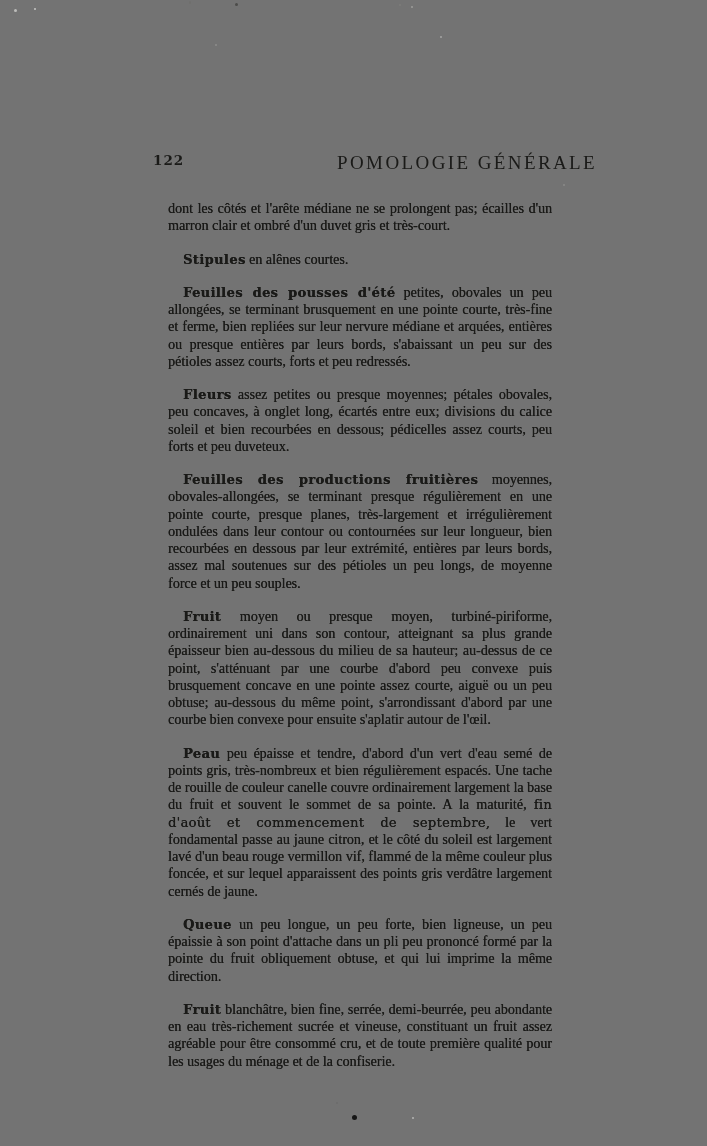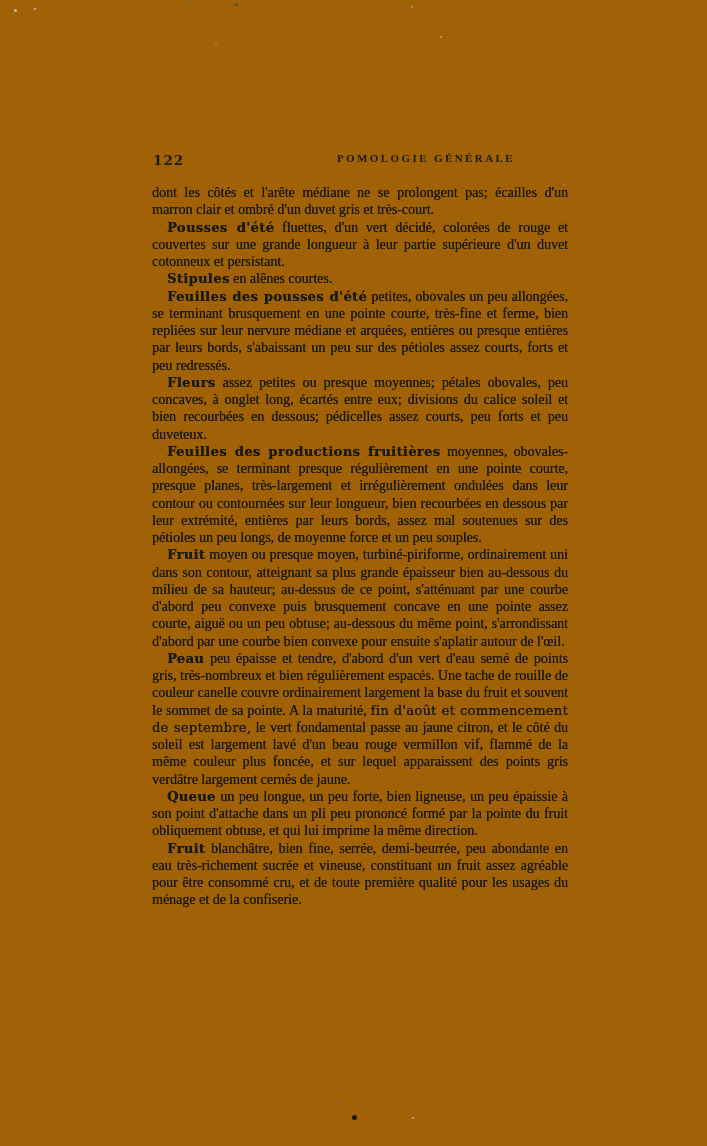--- a/index.html
+++ b/index.html
@@ -1,44 +1,44 @@
 <!DOCTYPE html>
 <html lang="fr"><head>
 <meta charset="utf-8">
 <style>
   html,body{margin:0;padding:0;}
   body{background:#e8e8e6;}
   .page{
     position:relative;
     width:707px;height:1146px;
-    background:#a16207;
+    background:#737373;
     overflow:hidden;
     font-family:"Liberation Serif", serif;
     color:#1a1a18;
   }
   .running-head{
     position:absolute;top:152px;left:0;width:707px;height:20px;
   }
   .page-number{
     position:absolute;left:153px;top:0;
     font-family:"DejaVu Serif", serif;
     font-weight:bold;font-size:13.5px;letter-spacing:1px;
   }
   .running-title{
     position:absolute;left:337px;top:0;
-    font-weight:bold;font-size:11px;letter-spacing:2.4px;
+    font-weight:normal;font-size:19px;letter-spacing:2.4px;
     white-space:nowrap;
   }
   .body-text{
     position:absolute;top:184px;left:152px;width:416px;
     font-size:14px;line-height:17.25px;
     text-align:justify;
     text-shadow:0.25px 0 0 currentColor;
   }
-  .para{margin:0;}
+  .para{margin:16px;}
   .para.indent{text-indent:15px;}
   .lead{
     font-family:"DejaVu Serif", serif;
     font-weight:bold;
     font-size:13px;
     letter-spacing:0.4px;
   }
   .ibold{
     font-family:"DejaVu Serif", serif;
     font-weight:normal;
@@ -54,21 +54,20 @@
 
   <div class="running-head">
     <span class="page-number">122</span>
     <span class="running-title">POMOLOGIE GÉNÉRALE</span>
   </div>
 
   <div class="body-text">
 
     <p class="para"><span>dont les côtés et l'arête médiane ne se prolongent pas; écailles d'un marron clair et ombré d'un duvet gris et très-court.</span></p>
 
-    <p class="para indent"><b class="lead">Pousses d'été</b><span> fluettes, d'un vert décidé, colorées de rouge et couvertes sur une grande longueur à leur partie supérieure d'un duvet cotonneux et persistant.</span></p>
 
     <p class="para indent"><b class="lead">Stipules</b><span> en alênes courtes.</span></p>
 
     <p class="para indent"><b class="lead">Feuilles des pousses d'été</b><span> petites, obovales un peu allongées, se terminant brusquement en une pointe courte, très-fine et ferme, bien repliées sur leur nervure médiane et arquées, entières ou presque entières par leurs bords, s'abaissant un peu sur des pétioles assez courts, forts et peu redressés.</span></p>
 
 
 
     <p class="para indent"><b class="lead">Fleurs</b><span> assez petites ou presque moyennes; pétales obovales, peu concaves, à onglet long, écartés entre eux; divisions du calice soleil et bien recourbées en dessous; pédicelles assez courts, peu forts et peu duveteux.</span></p>
 
     <p class="para indent"><b class="lead">Feuilles des productions fruitières</b><span> moyennes, obovales-allongées, se terminant presque régulièrement en une pointe courte, presque planes, très-largement et irrégulièrement ondulées dans leur contour ou contournées sur leur longueur, bien recourbées en dessous par leur extrémité, entières par leurs bords, assez mal soutenues sur des pétioles un peu longs, de moyenne force et un peu souples.</span></p>

